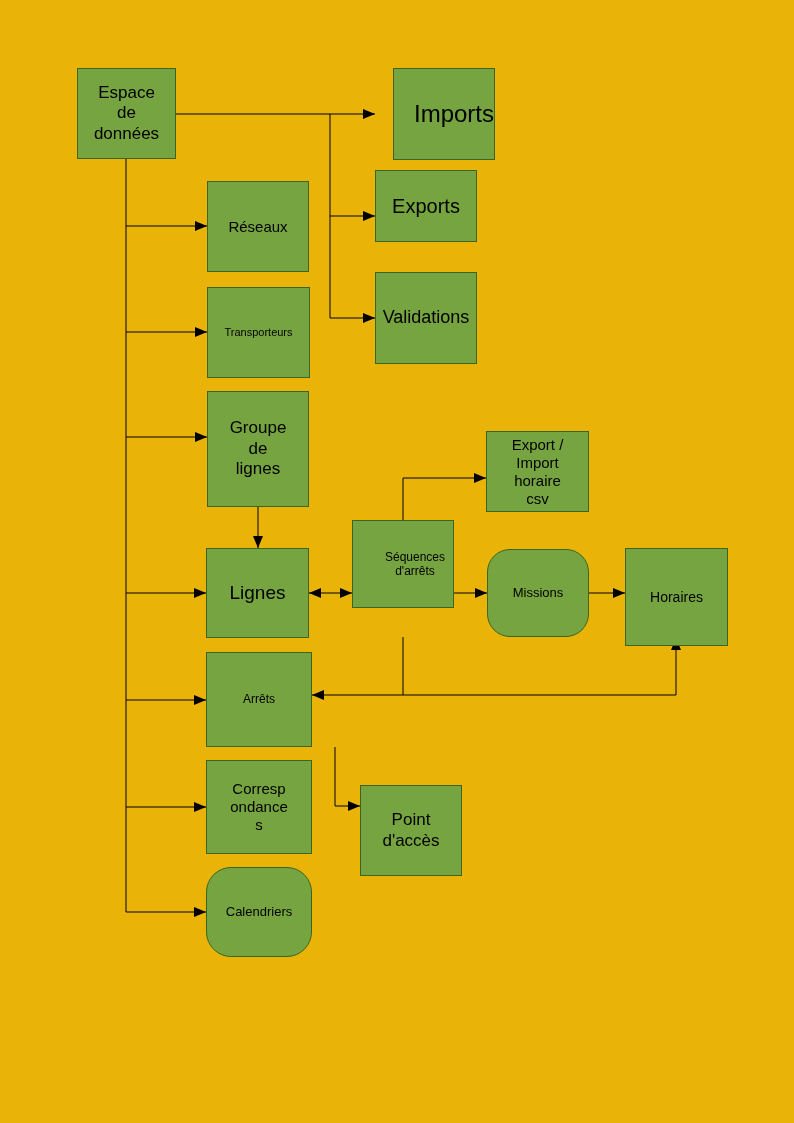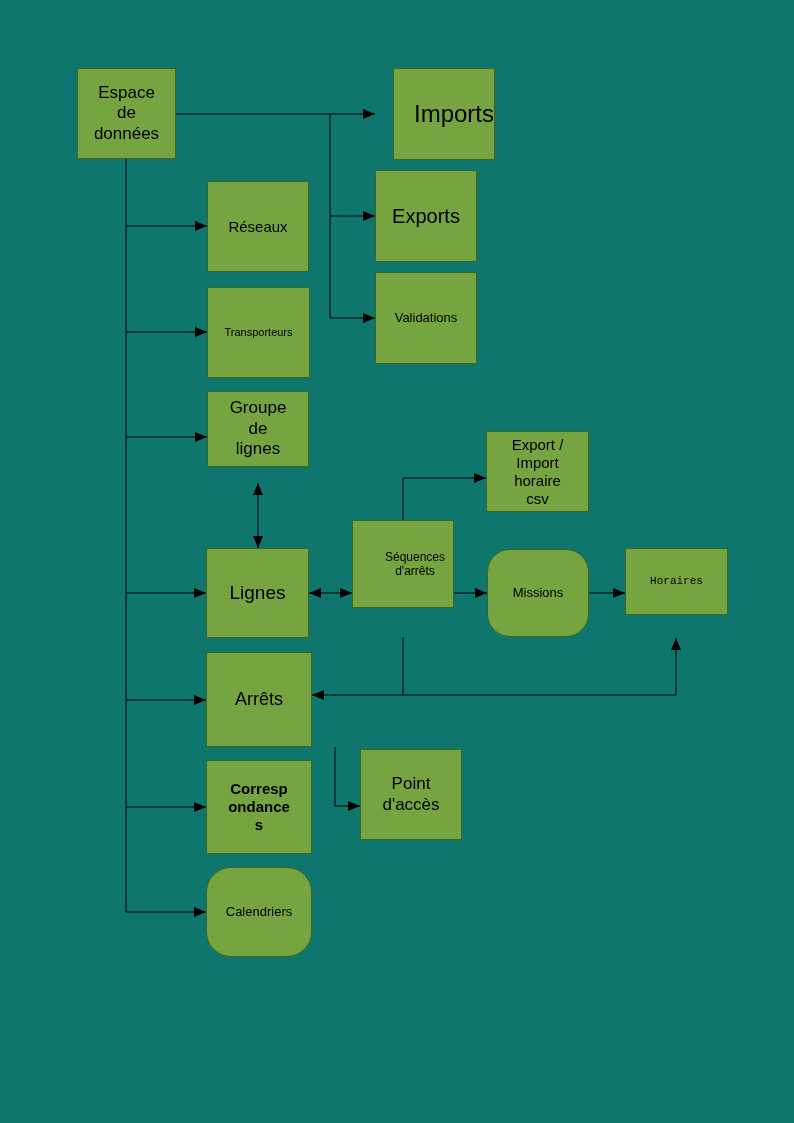--- a/index.html
+++ b/index.html
@@ -1,51 +1,51 @@
 <!DOCTYPE html>
 <html><head>
 <meta charset="utf-8">
 <style>
   * { margin:0; padding:0; box-sizing:border-box; }
   html,body { background:#ffffff; }
   body { font-family:"Liberation Sans", sans-serif; color:#000; }
   .page {
     position:relative;
     width:794px; height:1123px;
-    background:#0f766e;
+    background:#eab308;
     overflow:hidden;
   }
   .connectors { position:absolute; left:0; top:0; width:794px; height:1123px; }
   .node {
     position:absolute;
     background:#76A440;
     border:1px solid #3A661E;
     display:flex;
     align-items:center;
     justify-content:center;
     text-align:center;
     color:#000;
   }
   .node .label { white-space:pre-line; line-height:1.2; }
 
   .n-espace          { left:77px;  top:68px;  width:99px;  height:91px; font-size:17px; }
   .n-imports         { left:393px; top:68px;  width:102px; height:92px; font-size:24px;justify-content:flex-end; }
-  .n-exports         { left:375px; top:170px; width:102px; height:92px; font-size:20px; }
-  .n-validations     { left:375px; top:272px; width:102px; height:92px; font-size:13px; }
+  .n-exports         { left:375px; top:170px; width:102px; height:72px; font-size:20px; }
+  .n-validations     { left:375px; top:272px; width:102px; height:92px; font-size:18px; }
   .n-reseaux         { left:207px; top:181px; width:102px; height:91px; font-size:15px; }
   .n-transporteurs   { left:207px; top:287px; width:103px; height:91px; font-size:11px; }
-  .n-groupe          { left:207px; top:391px; width:102px; height:76px; font-size:17px; }
+  .n-groupe          { left:207px; top:391px; width:102px; height:116px; font-size:17px; }
   .n-lignes          { left:206px; top:548px; width:103px; height:90px; font-size:19px; }
   .n-exportimport    { left:486px; top:431px; width:103px; height:81px; font-size:15px; }
   .n-sequences       { left:352px; top:520px; width:102px; height:88px; font-size:12px;padding-left:24px; }
   .n-missions        { left:487px; top:549px; width:102px; height:88px; font-size:13px;border-radius:23px; }
-  .n-horaires        { left:625px; top:548px; width:103px; height:67px; font-size:11px;font-family:Liberation Mono, monospace; }
-  .n-arrets          { left:206px; top:652px; width:106px; height:95px; font-size:18px; }
-  .n-correspondances { left:206px; top:760px; width:106px; height:94px; font-size:15px;font-weight:bold; }
-  .n-pointacces      { left:360px; top:749px; width:102px; height:91px; font-size:17px; }
+  .n-horaires        { left:625px; top:548px; width:103px; height:98px; font-size:14px; }
+  .n-arrets          { left:206px; top:652px; width:106px; height:95px; font-size:12px; }
+  .n-correspondances { left:206px; top:760px; width:106px; height:94px; font-size:15px; }
+  .n-pointacces      { left:360px; top:785px; width:102px; height:91px; font-size:17px; }
   .n-calendriers     { left:206px; top:867px; width:106px; height:90px; font-size:13px;border-radius:25px; }
 </style>
 </head>
 <body>
 
 <div class="page">
 
   <svg class="connectors" width="794" height="1123" viewBox="0 0 794 1123" aria-hidden="true">
     <defs>
       <marker id="ah" markerUnits="userSpaceOnUse" markerWidth="12" markerHeight="10" viewBox="0 0 12 10" refX="12" refY="5" orient="auto-start-reverse">

